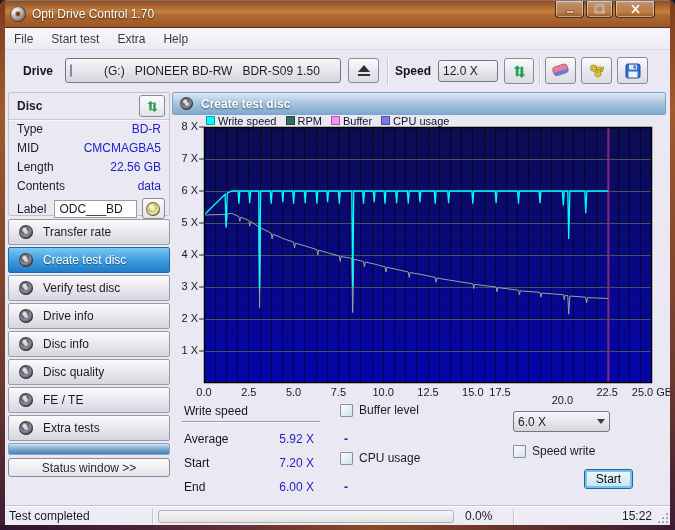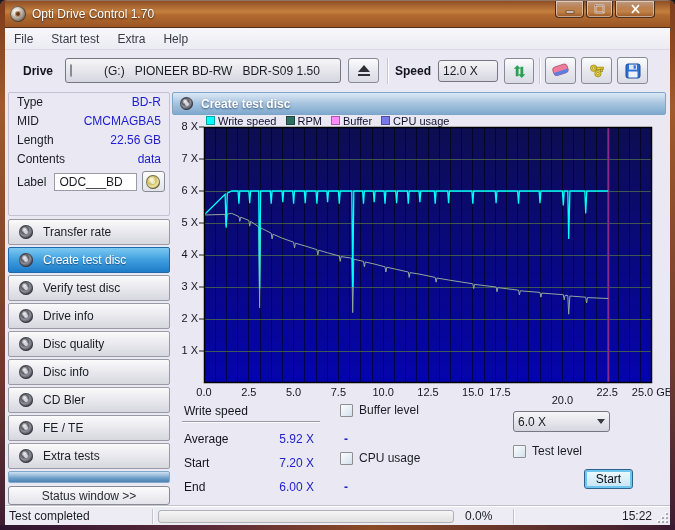--- a/index.html
+++ b/index.html
@@ -206,20 +206,29 @@
         <rect x="1" y="1" width="14" height="14" rx="2" fill="#2f6fd8" stroke="#1a4a9a"></rect>
         <rect x="4" y="1.6" width="8" height="5" fill="#dce8f8"></rect>
         <rect x="8.6" y="2.3" width="2.2" height="3.4" fill="#2f6fd8"></rect>
         <rect x="3.5" y="8.5" width="9" height="6" fill="#eef3fa"></rect>
       </svg>
     </div>
   </div>
 
   <div class="sidebar">
     <div class="disc-panel">
+      <div class="disc-head">
+        <span class="disc-title">Disc</span>
+        <div class="mini-btn">
+          <svg width="13" height="13" viewBox="0 0 16 16">
+            <path d="M4 13 L4 5 L1.8 5 L5.6 1.2 L9.4 5 L7 5 L7 13 Z" fill="#2aa055"></path>
+            <path d="M12 3 L12 11 L14.2 11 L10.4 14.8 L6.6 11 L9 11 L9 3 Z" fill="#2aa055"></path>
+          </svg>
+        </div>
+      </div>
       <div class="drow">
           <span>Type</span>
           <span class="dval">BD-R</span>
         </div>
       <div class="drow">
           <span>MID</span>
           <span class="dval">CMCMAGBA5</span>
         </div>
       <div class="drow">
           <span>Length</span>
@@ -250,29 +259,25 @@
       <div class="nav-btn">
           <span class="disc-ico"></span>
           <span class="nav-label">Verify test disc</span>
         </div>
       <div class="nav-btn">
           <span class="disc-ico"></span>
           <span class="nav-label">Drive info</span>
         </div>
       <div class="nav-btn">
           <span class="disc-ico"></span>
+          <span class="nav-label">Disc info</span>
+        </div>
+      <div class="nav-btn">
+          <span class="disc-ico"></span>
           <span class="nav-label">Disc quality</span>
-        </div>
-      <div class="nav-btn">
-          <span class="disc-ico"></span>
-          <span class="nav-label">Disc info</span>
-        </div>
-      <div class="nav-btn">
-          <span class="disc-ico"></span>
-          <span class="nav-label">CD Bler</span>
         </div>
       <div class="nav-btn">
           <span class="disc-ico"></span>
           <span class="nav-label">FE / TE</span>
         </div>
       <div class="nav-btn">
           <span class="disc-ico"></span>
           <span class="nav-label">Extra tests</span>
         </div>
     </div>
@@ -403,21 +408,21 @@
     <span>CPU usage</span>
   </div>
   <span class="dash" style="left:344px;top:480px;">-</span>
 
   <div class="combo" style="left:513px;top:411px;width:97px;height:21px;">
     <span class="combo-text">6.0 X</span>
     <span class="combo-arrow"></span>
   </div>
   <div class="cbrow" style="left:513px;top:444px;">
     <span class="cb"></span>
-    <span>Test level</span>
+    <span>Speed write</span>
   </div>
   <div class="start-btn">Start</div>
 
   <div class="statusbar">
     <span style="position:absolute;left:4px;top:3px;">Test completed</span>
     <div class="sb-sep" style="left:147px;"></div>
     <div class="progress"></div>
     <span style="position:absolute;left:460px;top:3px;">0.0%</span>
     <div class="sb-sep" style="left:508px;"></div>
     <span style="position:absolute;right:18px;top:3px;">15:22</span>

